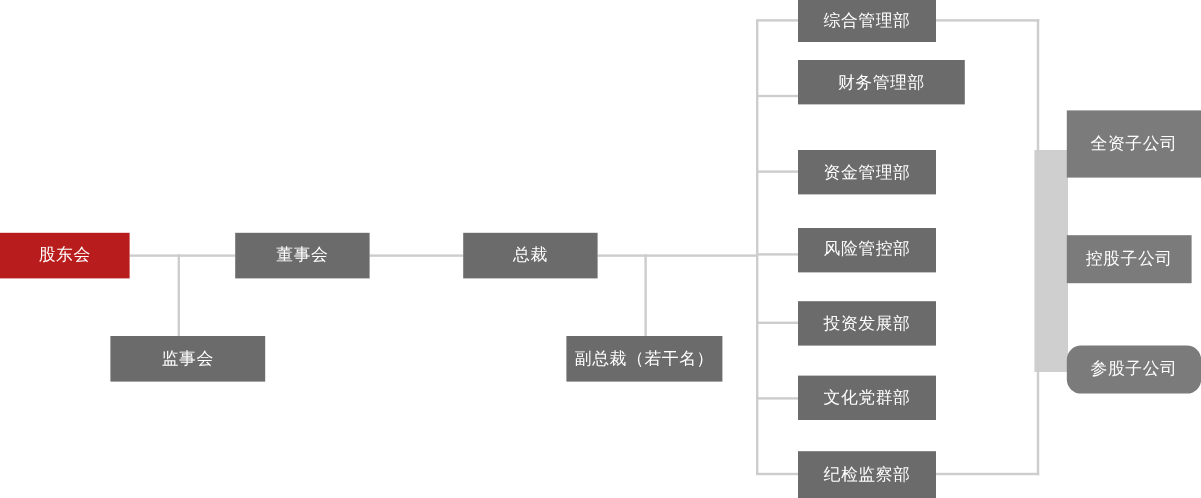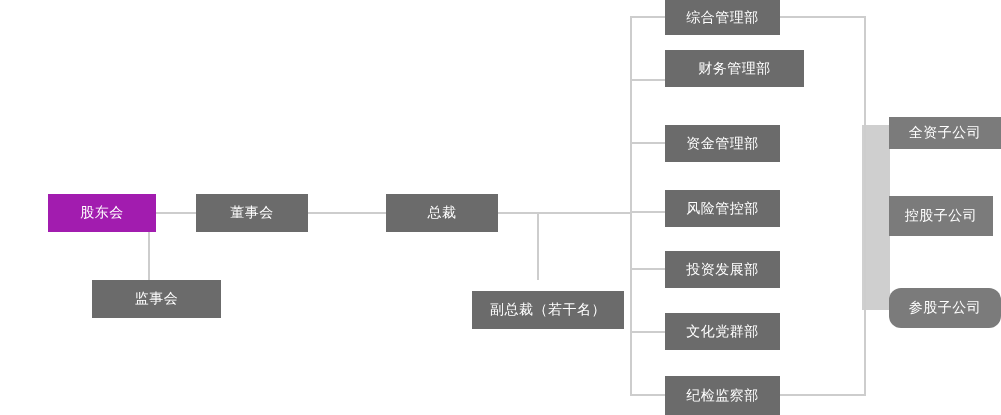--- a/index.html
+++ b/index.html
@@ -26,22 +26,21 @@
     justify-content: center;
     color: #ffffff;
     font-size: 14px;
     line-height: 1.1;
     letter-spacing: 0.5px;
     white-space: nowrap;
     z-index: 3;
     user-select: none;
   }
   .node.dark {
-    background: #a21caf;
-    margin-left: 48px;
+    background: #b91c1c;
   }
   .node.gray {
     background: #6b6b6b;
   }
   .node.sub {
     background: #7b7b7b;
   }
   .band {
     position: absolute;
     background: #cfcfcf;
@@ -91,35 +90,35 @@
   <div class="conn h" style="left:780px; top:394px; width:86px;"></div>
 
   <div class="node dark" style="left:0px; top:194px; width:108px; height:38px;">股东会</div>
 
   <div class="node gray" style="left:92px; top:280px; width:129px; height:38px;">监事会</div>
 
   <div class="node gray" style="left:196px; top:194px; width:112px; height:38px;">董事会</div>
 
   <div class="node gray" style="left:386px; top:194px; width:112px; height:38px;">总裁</div>
 
-  <div class="node gray" style="left:472px; top:280px; width:152px; height:38px;margin-top:11px;">副总裁（若干名）</div>
+  <div class="node gray" style="left:472px; top:280px; width:130px; height:38px;">副总裁（若干名）</div>
 
   <div class="node gray" style="left:665px; top:0px; width:115px; height:35px;">综合管理部</div>
 
   <div class="node gray" style="left:665px; top:50px; width:139px; height:37px;">财务管理部</div>
 
   <div class="node gray" style="left:665px; top:125px; width:115px; height:37px;">资金管理部</div>
 
   <div class="node gray" style="left:665px; top:190px; width:115px; height:37px;font-family:Liberation Serif, serif;">风险管控部</div>
 
   <div class="node gray" style="left:665px; top:251px; width:115px; height:37px;">投资发展部</div>
 
   <div class="node gray" style="left:665px; top:313px; width:115px; height:37px;">文化党群部</div>
 
   <div class="node gray" style="left:665px; top:376px; width:115px; height:39px;">纪检监察部</div>
 
-  <div class="node sub" style="left:889px; top:117px; width:112px; height:32px;">全资子公司</div>
+  <div class="node sub" style="left:889px; top:92px; width:112px; height:56px;">全资子公司</div>
 
   <div class="node sub" style="left:889px; top:196px; width:104px; height:40px;">控股子公司</div>
 
   <div class="node sub" style="left:889px; top:288px; width:112px; height:40px;border-radius:12px;">参股子公司</div>
 
 </div>
 
 </body></html>

